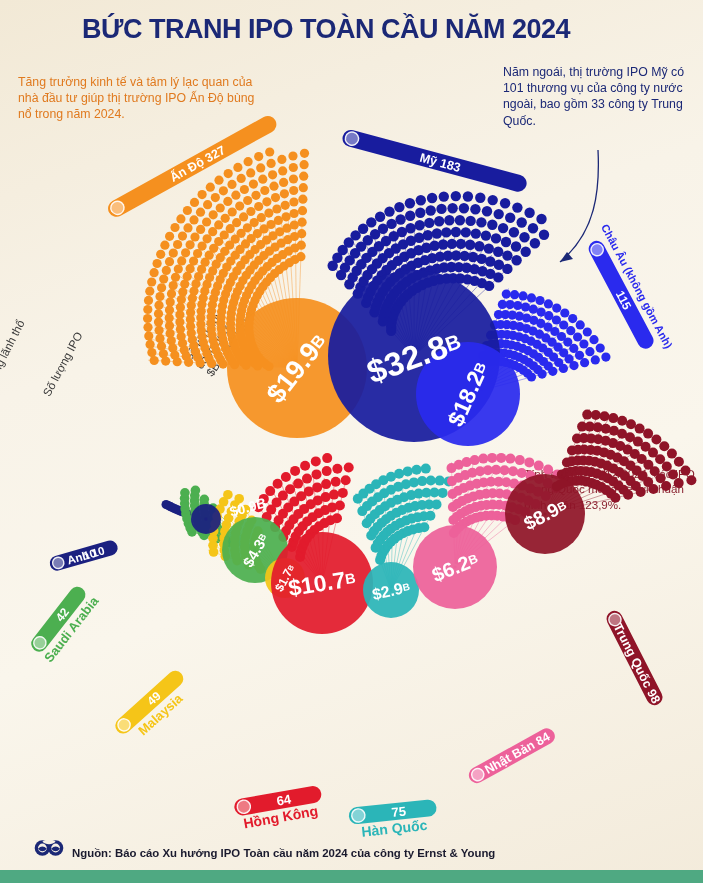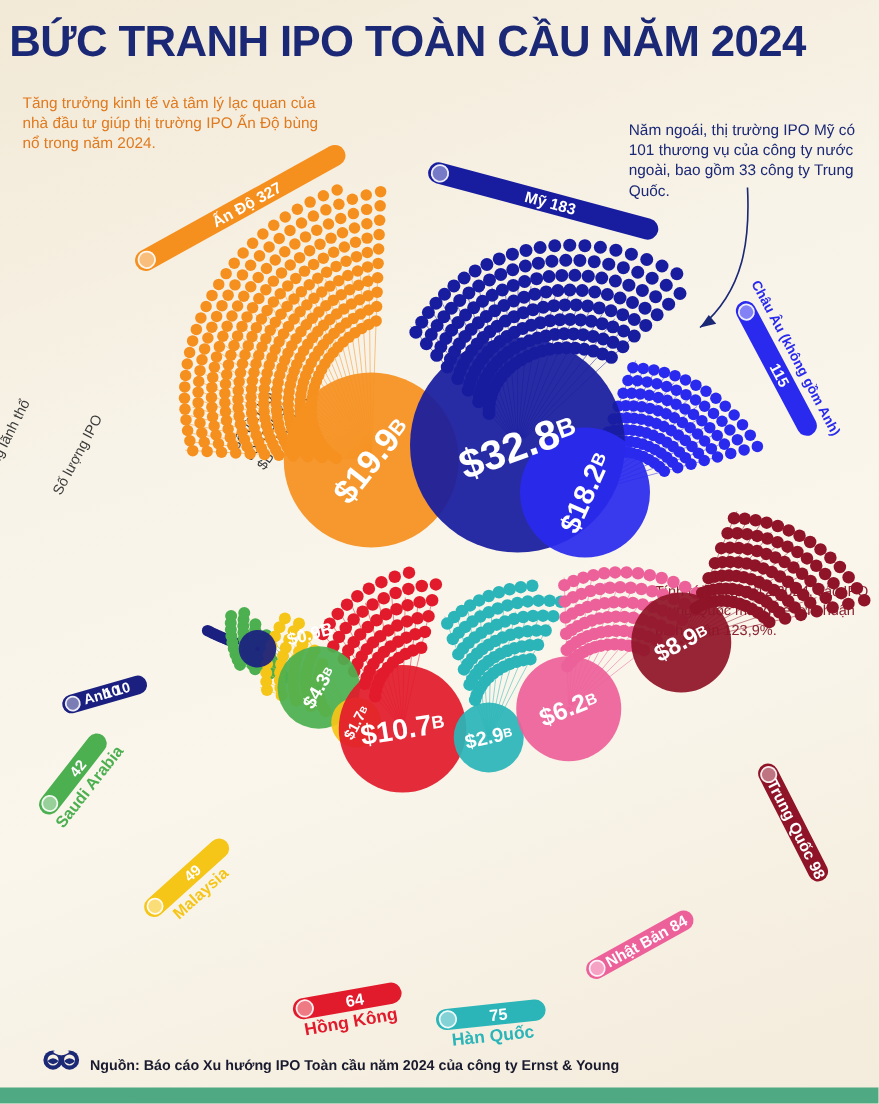--- a/index.html
+++ b/index.html
@@ -11,31 +11,31 @@
   }
   #poster {
     position: relative;
     width: 703px; height: 883px;
     background: linear-gradient(160deg,#F2E9D6 0%,#F8F3E8 35%,#FAF6EC 60%,#F3EBDB 100%);
     overflow: hidden;
   }
   #title {
     position: absolute; top: 14px; left: 0; width: 652px;
     text-align: center;
-    font-size: 35px; font-weight: bold; letter-spacing: -0.5px;
+    font-size: 27px; font-weight: bold; letter-spacing: -0.5px;
     color: #1B2876;
     font-family: "Liberation Sans", sans-serif;
     white-space: nowrap;
   }
   .note {
     position: absolute;
     font-size: 12.3px; line-height: 1.32;
   }
   #note-left  { top: 74px; left: 18px;  width: 240px; color: #E07A1F; }
-  #note-right { top: 96px; left: 503px; width: 190px; color: #1B2876; }
+  #note-right { top: 64px; left: 503px; width: 190px; color: #1B2876; }
   #note-china { top: 466px; left: 524px; width: 172px; color: #8A2230; font-size: 11.6px; }
 
   .legend {
     position: absolute;
     font-size: 11.5px; color: #3A3A3A;
     transform-origin: left top;
     white-space: nowrap;
     line-height: 1.18;
   }
   #lg-country { top: 318px; left: 16px;  transform: rotate(-63deg) translate(-100%,0); }

